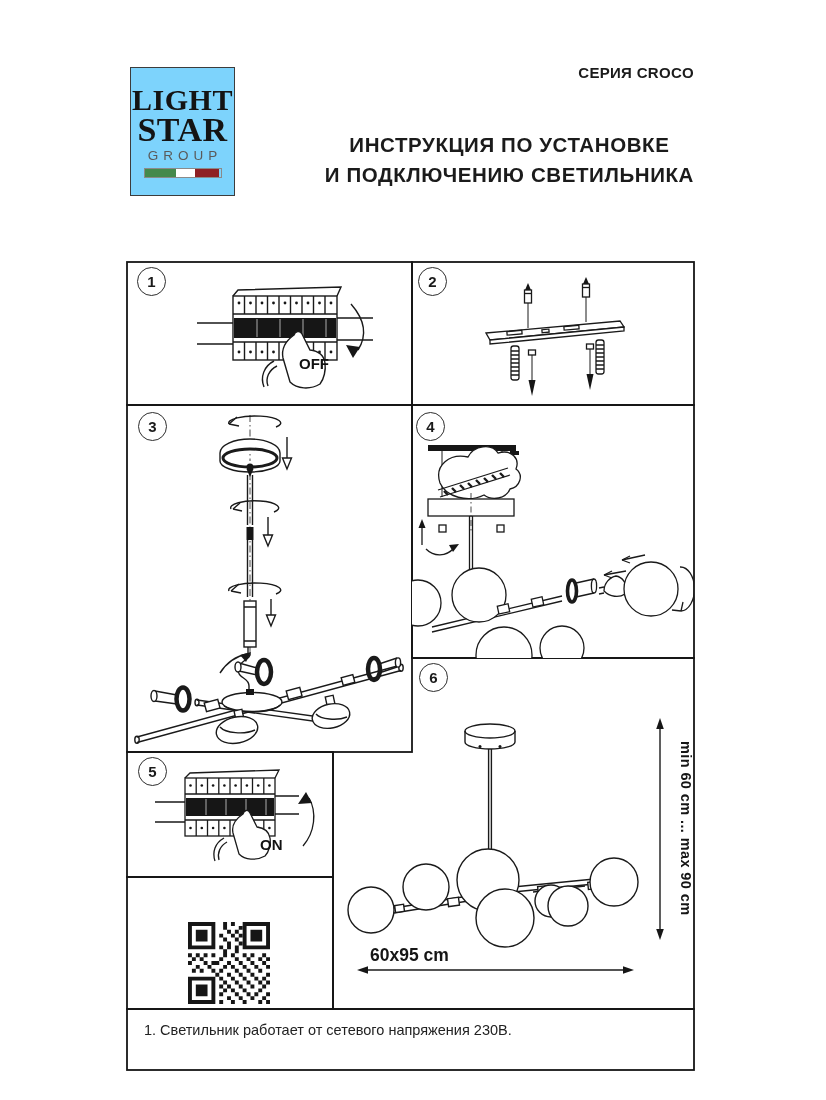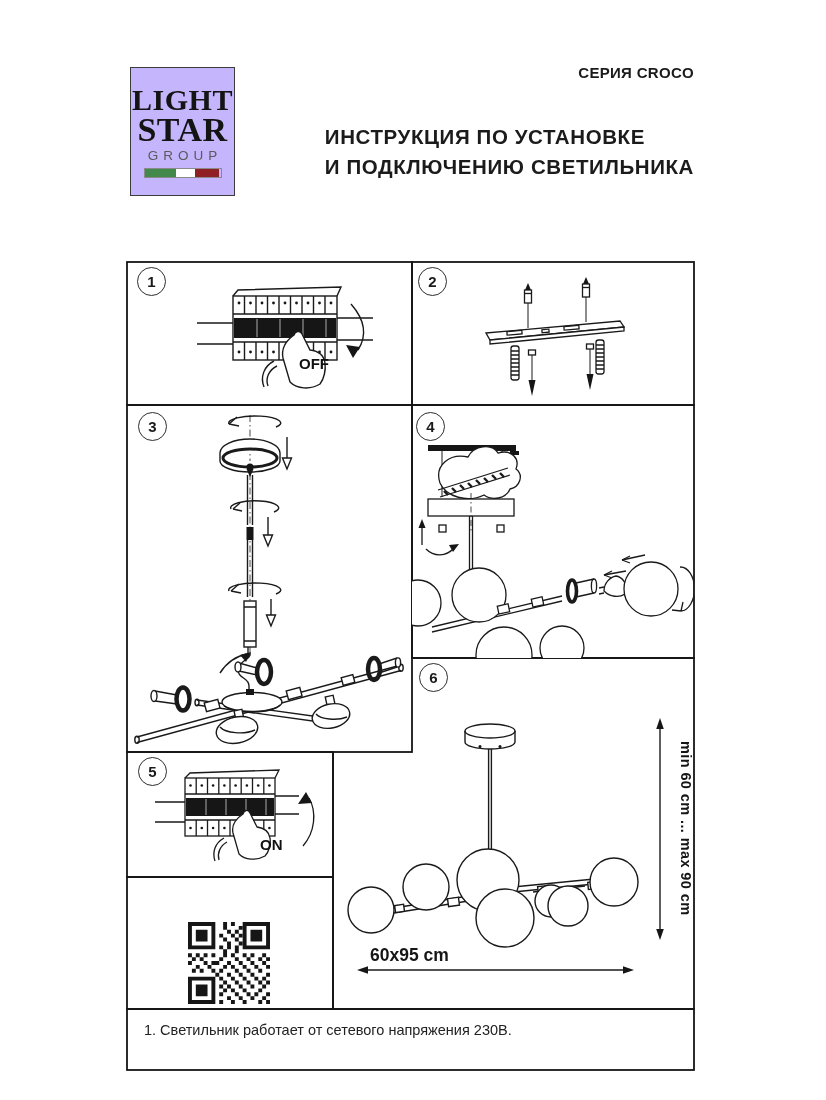--- a/index.html
+++ b/index.html
@@ -2,30 +2,30 @@
 <html><head>
 <meta charset="utf-8">
 <style>
   html,body{margin:0;padding:0;background:#fff;}
   .page{position:relative;width:826px;height:1100px;background:#ffffff;overflow:hidden;
         font-family:"Liberation Sans",sans-serif;color:#1a1a1a;}
   .abs{position:absolute;}
   svg{display:block;}
   
   .logo-box{position:absolute;left:130px;top:67px;width:103px;height:127px;
-            border:1.5px solid #3c3c3c;background:#c4b5fd;display:flex;flex-direction:column;
+            border:1.5px solid #3c3c3c;background:#7dd3fc;display:flex;flex-direction:column;
             align-items:center;justify-content:center;}
   .logo-l1{font-family:"Liberation Serif",serif;font-weight:bold;font-size:30px;line-height:29px;letter-spacing:.5px;color:#141414;}
   .logo-l2{font-family:"Liberation Serif",serif;font-weight:bold;font-size:34px;line-height:31px;letter-spacing:.5px;color:#141414;}
   .logo-l3{font-size:13.5px;letter-spacing:5px;color:#5a5a5a;margin:3px 0 0 5px;}
   .flag{width:76px;height:8px;margin-top:5px;border:1px solid #8a8a8a;display:flex;}
   .flag span{display:block;height:100%;}
   .hdr-top{position:absolute;right:132px;top:58px;text-align:right;font-weight:bold;
            font-size:15px;line-height:30px;letter-spacing:.3px;color:#1b1b1b;}
-  .hdr-title{position:absolute;right:132px;top:122px;text-align:left;font-weight:bold;
+  .hdr-title{position:absolute;right:132px;top:130px;text-align:center;font-weight:bold;
            font-size:20.5px;line-height:30px;letter-spacing:.6px;color:#1b1b1b;}
   
   .ill{position:absolute;z-index:2;}
   .badge{position:absolute;z-index:3;width:27px;height:27px;border:1.6px solid #2e2e2e;border-radius:50%;
          background:#fff;display:flex;align-items:center;justify-content:center;
          font-size:15px;font-weight:bold;color:#1a1a1a;}
   .caption{position:absolute;z-index:3;font-weight:bold;font-size:15px;color:#111;}
   .qr-num{position:absolute;z-index:3;left:127px;top:889px;width:206px;text-align:center;
           font-weight:bold;font-size:23px;letter-spacing:1px;color:#161616;}
   .hdim{position:absolute;z-index:3;left:370px;top:945px;width:200px;text-align:left;

